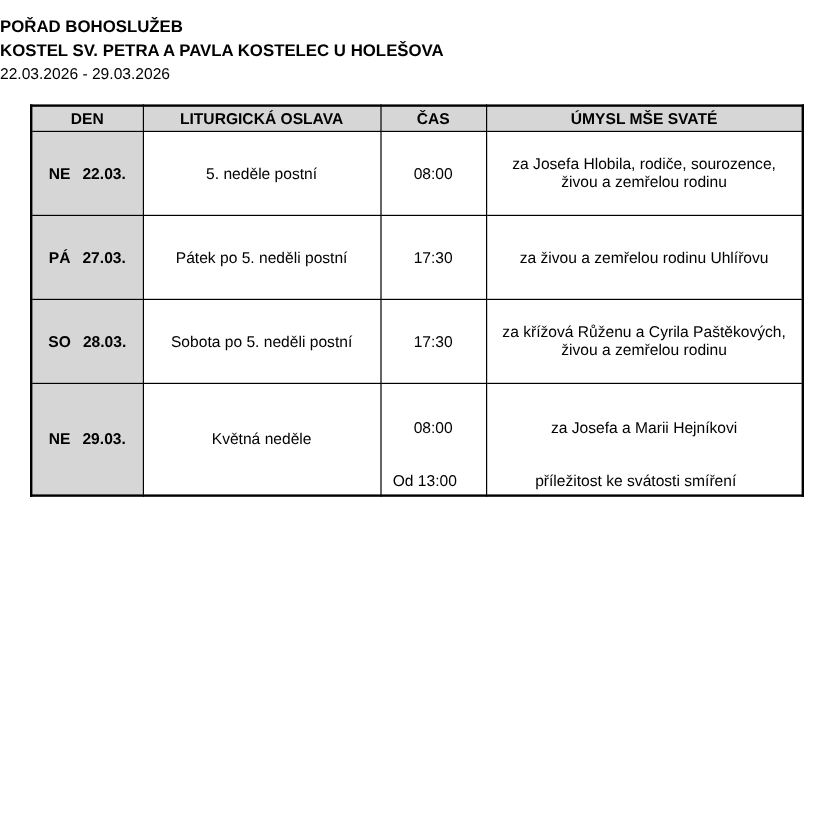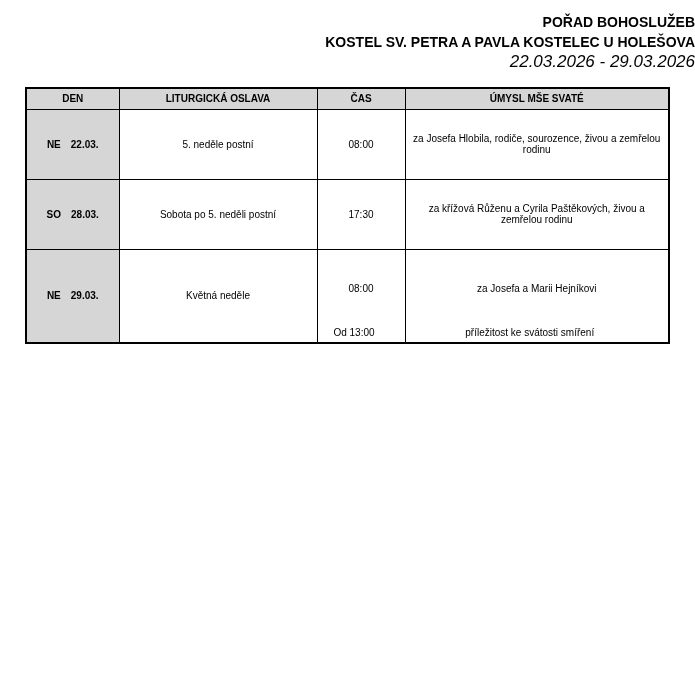--- a/index.html
+++ b/index.html
@@ -8,47 +8,45 @@
     background: #ffffff;
     font-family: "Liberation Sans", sans-serif;
     color: #000000;
   }
   .page {
     width: 695px;
     height: 700px;
     box-sizing: border-box;
     padding-top: 12px;
   }
-  .titles { text-align: right; }
+  .titles { text-align: left; }
   .title-main {
     font-size: 14px;
     font-weight: bold;
     line-height: 20px;
   }
   .title-sub {
     font-size: 14px;
     font-weight: bold;
     line-height: 20px;
-    padding-left: 36px;
   }
   .title-dates {
-    font-size: 17px;
+    font-size: 13px;
     line-height: 20px;
-    font-style: italic;
   }
   table.schedule {
     border-collapse: collapse;
     table-layout: fixed;
     width: 643px;
     margin: 15px auto 0 auto;
     border: 2px solid #000;
   }
   .schedule th, .schedule td {
     border: 1px solid #000;
-    font-size: 10px;
+    font-size: 13px;
     text-align: center;
     vertical-align: middle;
     padding: 2px 6px;
     box-sizing: border-box;
     word-wrap: break-word;
   }
   .schedule th {
     background: #d6d6d6;
     font-weight: bold;
     height: 21px;
@@ -118,20 +116,31 @@
               <span>22.03.</span>
             </div>
           </td>
           <td>5. neděle postní</td>
           <td>08:00</td>
           <td>za Josefa Hlobila, rodiče, sourozence, živou a zemřelou rodinu</td>
         </tr>
         <tr>
           <td class="day-cell">
             <div class="day-inner">
+              <span>PÁ</span>
+              <span>27.03.</span>
+            </div>
+          </td>
+          <td>Pátek po 5. neděli postní</td>
+          <td>17:30</td>
+          <td>za živou a zemřelou rodinu Uhlířovu</td>
+        </tr>
+        <tr>
+          <td class="day-cell">
+            <div class="day-inner">
               <span>SO</span>
               <span>28.03.</span>
             </div>
           </td>
           <td>Sobota po 5. neděli postní</td>
           <td>17:30</td>
           <td>za křížová Růženu a Cyrila Paštěkových, živou a zemřelou rodinu</td>
         </tr>
         <tr class="last-row">
           <td class="day-cell">

